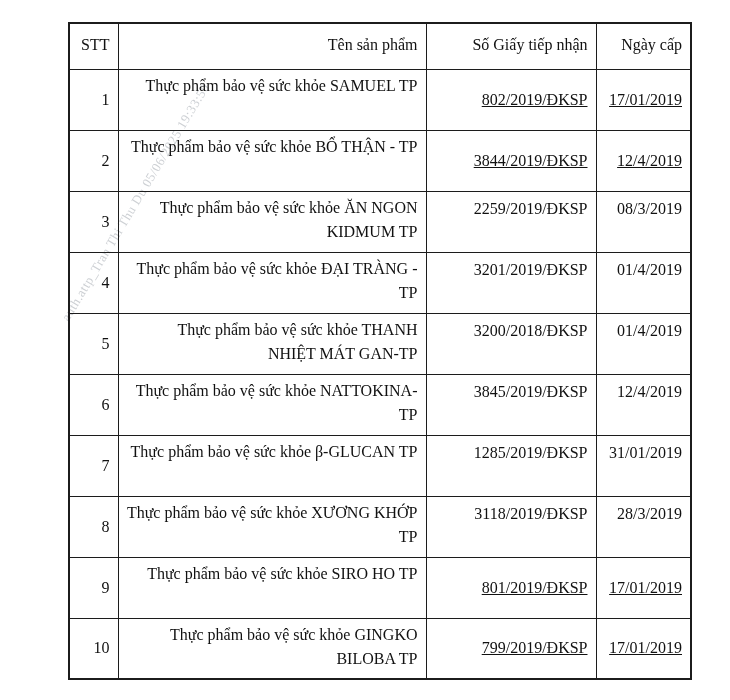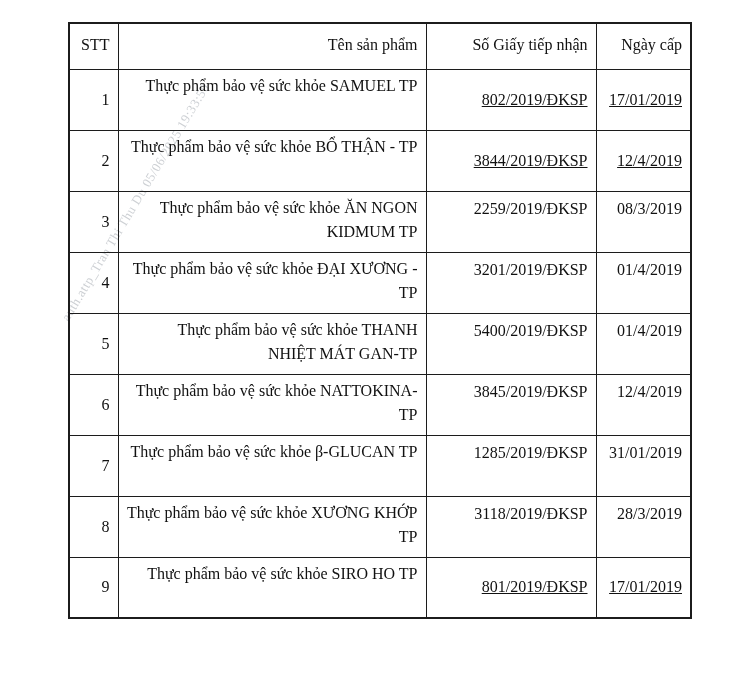--- a/index.html
+++ b/index.html
@@ -104,28 +104,28 @@
           <td class="col-date">12/4/2019</td>
         </tr>
         <tr class="v-top">
           <td class="col-stt">3</td>
           <td class="col-name">Thực phẩm bảo vệ sức khỏe ĂN NGON KIDMUM TP</td>
           <td class="col-receipt">2259/2019/ĐKSP</td>
           <td class="col-date">08/3/2019</td>
         </tr>
         <tr class="v-top">
           <td class="col-stt">4</td>
-          <td class="col-name">Thực phẩm bảo vệ sức khỏe ĐẠI XƯƠNG - TP</td>
+          <td class="col-name">Thực phẩm bảo vệ sức khỏe ĐẠI TRÀNG - TP</td>
           <td class="col-receipt">3201/2019/ĐKSP</td>
           <td class="col-date">01/4/2019</td>
         </tr>
         <tr class="v-top">
           <td class="col-stt">5</td>
           <td class="col-name">Thực phẩm bảo vệ sức khỏe THANH NHIỆT MÁT GAN-TP</td>
-          <td class="col-receipt">5400/2019/ĐKSP</td>
+          <td class="col-receipt">3200/2018/ĐKSP</td>
           <td class="col-date">01/4/2019</td>
         </tr>
         <tr class="v-top">
           <td class="col-stt">6</td>
           <td class="col-name">Thực phẩm bảo vệ sức khỏe NATTOKINA-TP</td>
           <td class="col-receipt">3845/2019/ĐKSP</td>
           <td class="col-date">12/4/2019</td>
         </tr>
         <tr class="v-top">
           <td class="col-stt">7</td>
@@ -138,16 +138,22 @@
           <td class="col-name">Thực phẩm bảo vệ sức khỏe XƯƠNG KHỚP TP</td>
           <td class="col-receipt">3118/2019/ĐKSP</td>
           <td class="col-date">28/3/2019</td>
         </tr>
         <tr class="v-mid">
           <td class="col-stt">9</td>
           <td class="col-name">Thực phẩm bảo vệ sức khỏe SIRO HO TP</td>
           <td class="col-receipt">801/2019/ĐKSP</td>
           <td class="col-date">17/01/2019</td>
         </tr>
+        <tr class="v-mid">
+          <td class="col-stt">10</td>
+          <td class="col-name">Thực phẩm bảo vệ sức khỏe GINGKO BILOBA TP</td>
+          <td class="col-receipt">799/2019/ĐKSP</td>
+          <td class="col-date">17/01/2019</td>
+        </tr>
       </tbody>
   </table>
 
 </div>
 
 </body></html>

